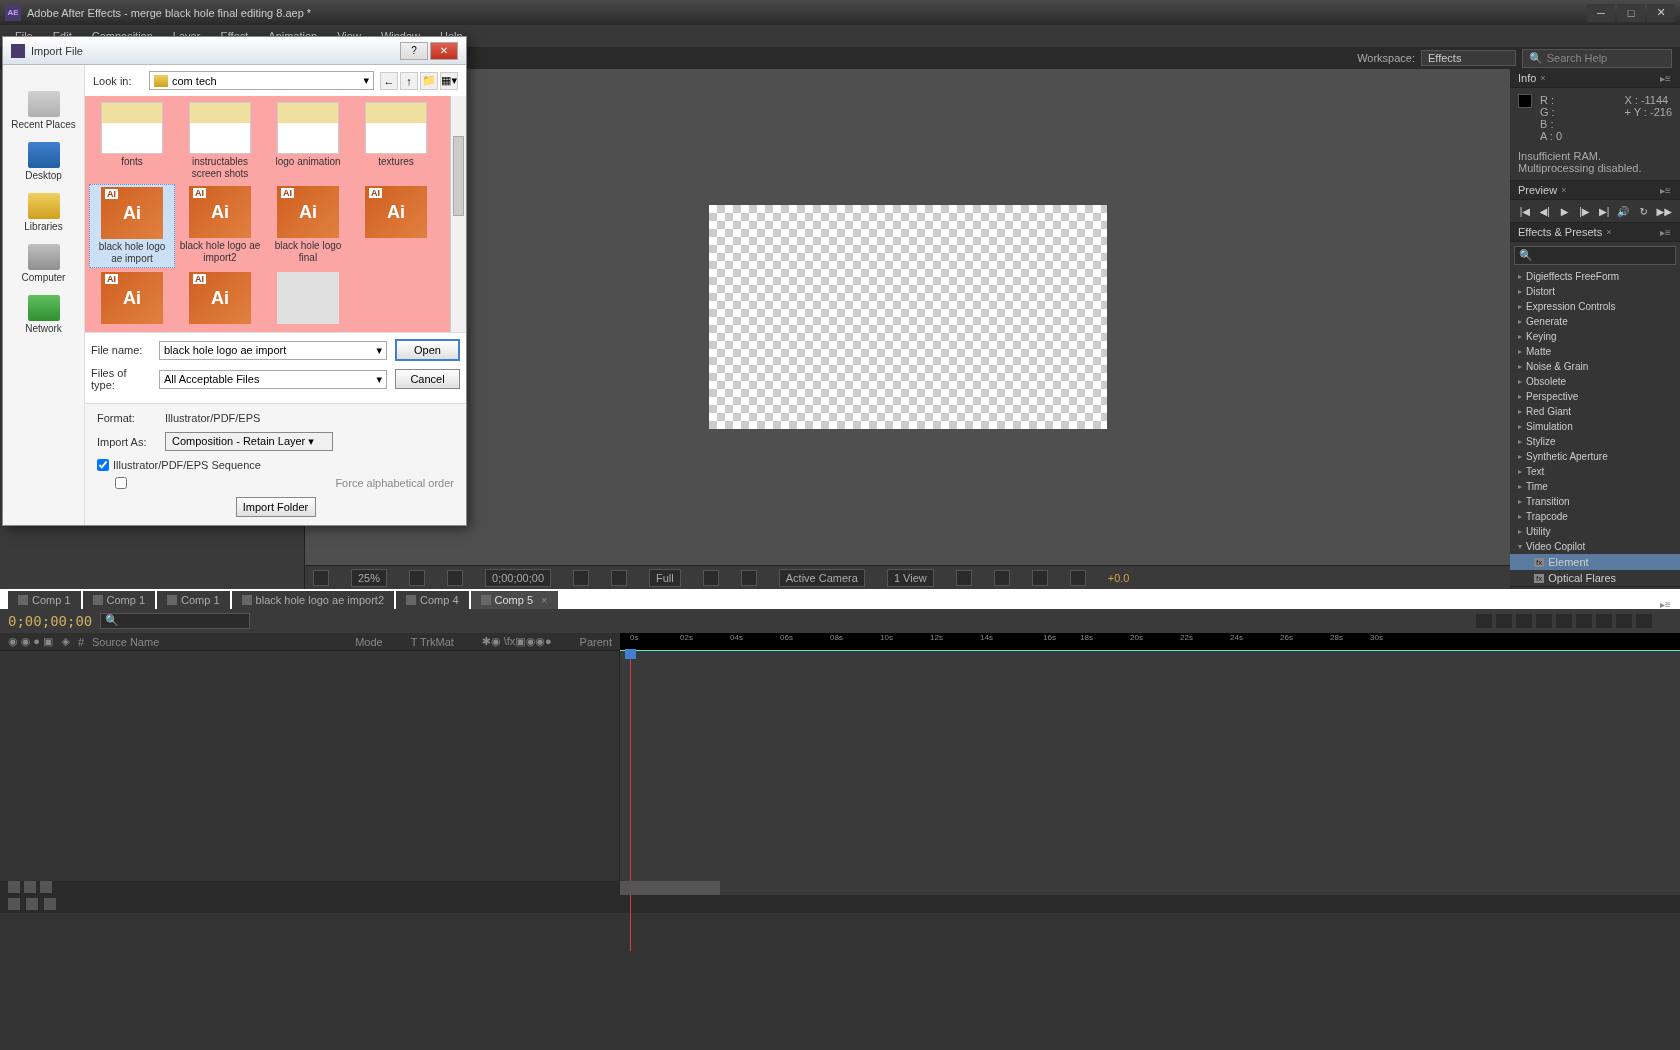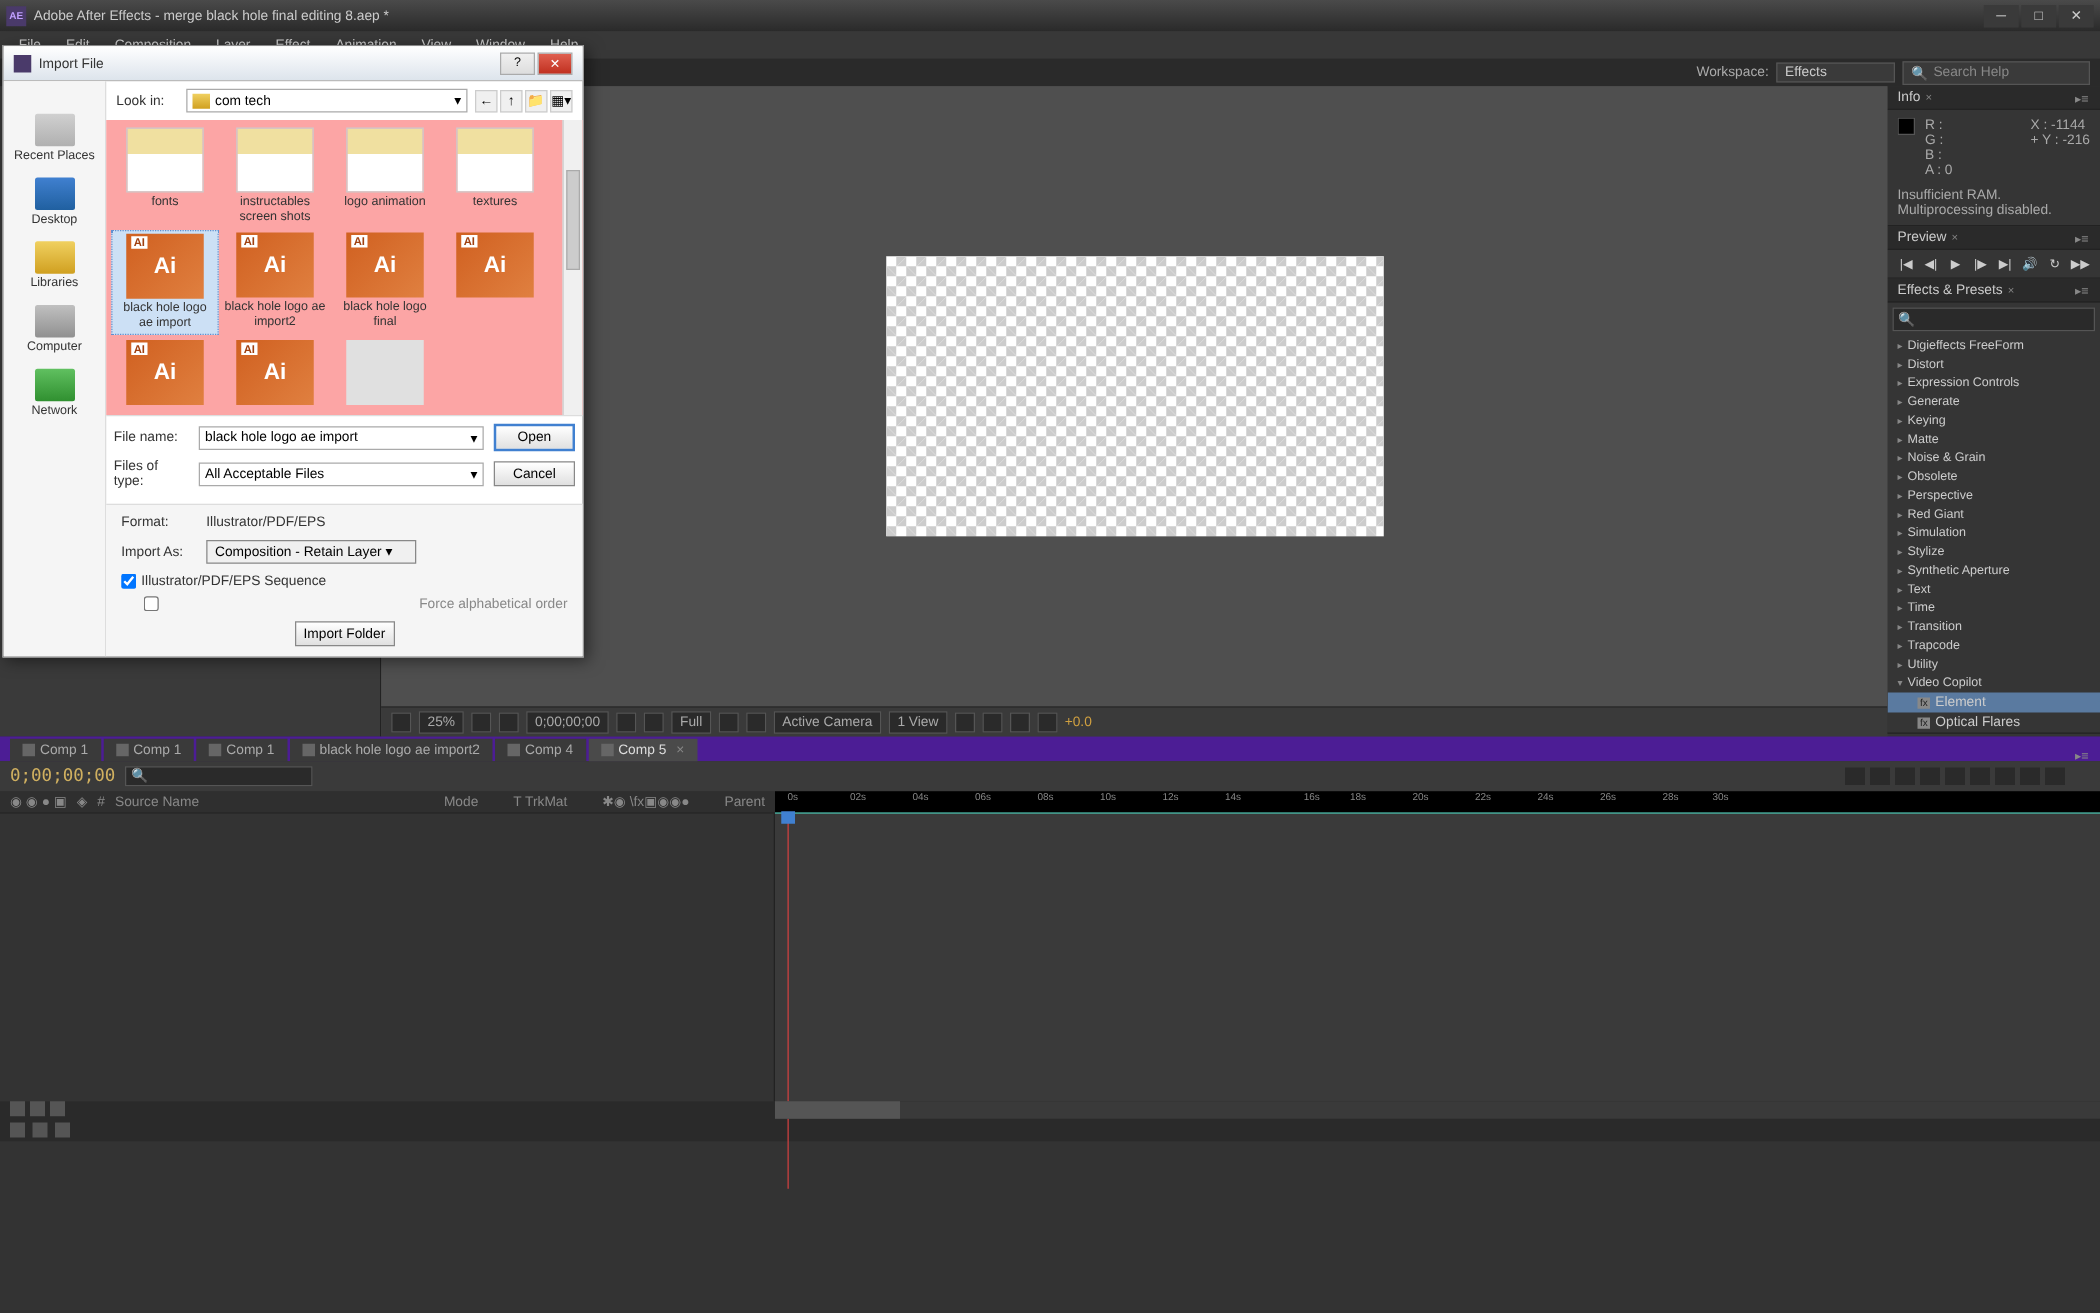--- a/index.html
+++ b/index.html
@@ -31,21 +31,21 @@
 
 .comp-viewer { flex: 1; background: #4f4f4f; display: flex; align-items: center; justify-content: center; position: relative; }
 .checkerboard { width: 398px; height: 224px; background-image: 
   linear-gradient(45deg, #ccc 25%, transparent 25%), 
   linear-gradient(-45deg, #ccc 25%, transparent 25%), 
   linear-gradient(45deg, transparent 75%, #ccc 75%), 
   linear-gradient(-45deg, transparent 75%, #ccc 75%);
   background-size: 16px 16px; background-position: 0 0, 0 8px, 8px -8px, -8px 0px; background-color: #fff; }
 
 
-.viewer-controls { height: 24px; background: #3a3a3a; display: flex; align-items: center; padding: 0 8px; gap: 6px; color: #aaa; border-top: 1px solid #222; }
+.viewer-controls { height: 24px; background: #3a3a3a; display: flex; align-items: center; padding: 0 8px; gap: 22px; color: #aaa; border-top: 1px solid #222; }
 .vc-item { background: #2a2a2a; padding: 2px 6px; border: 1px solid #555; }
 .vc-icon { width: 16px; height: 16px; background: #2a2a2a; border: 1px solid #555; }
 
 
 .panel { background: #353535; border-bottom: 1px solid #222; }
 .panel-header { background: #2a2a2a; padding: 3px 8px; color: #ccc; display: flex; align-items: center; border-bottom: 1px solid #222; }
 .panel-header .close-x { margin-left: 4px; color: #888; font-size: 9px; }
 .panel-body { padding: 6px 8px; color: #aaa; font-size: 10px; }
 .color-swatch { width: 14px; height: 14px; background: #000; border: 1px solid #555; }
 
@@ -59,21 +59,21 @@
 
 .effects-list { overflow-y: auto; }
 .effect-cat { padding: 2px 8px; color: #ccc; font-size: 10px; cursor: default; display: flex; align-items: center; }
 .effect-cat::before { content: "▸"; margin-right: 4px; color: #888; font-size: 8px; }
 .effect-cat.expanded::before { content: "▾"; }
 .effect-sub { padding: 2px 8px 2px 24px; color: #ccc; font-size: 10px; display: flex; align-items: center; gap: 4px; }
 .effect-sub.selected { background: #5a7aa0; }
 .fx-badge { background: #888; color: #222; font-size: 8px; padding: 0 2px; }
 
 
-.timeline-tabs { height: 20px; background: #4c1d95; display: flex; align-items: flex-end; padding: 0 8px; gap: 2px; }
+.timeline-tabs { height: 20px; background: #ffffff; display: flex; align-items: flex-end; padding: 0 8px; gap: 2px; }
 .tl-tab { background: #3a3a3a; padding: 3px 10px; color: #aaa; font-size: 10px; display: flex; align-items: center; gap: 4px; }
 .tl-tab.active { background: #4a4a4a; color: #ddd; }
 .tl-tab-icon { width: 10px; height: 10px; background: #666; }
 .tl-tab .tab-x { color: #888; margin-left: 4px; }
 
 .timeline-controls { height: 24px; background: #3a3a3a; display: flex; align-items: center; padding: 0 8px; gap: 8px; }
 .timecode { color: #d0b060; font-size: 14px; font-family: monospace; }
 .tl-search { background: #2a2a2a; border: 1px solid #555; width: 150px; height: 16px; color: #888; padding: 0 4px; }
 .tl-icons { display: flex; gap: 4px; margin-left: auto; margin-right: 20px; }
 .tl-icon { width: 16px; height: 14px; background: #2a2a2a; }

